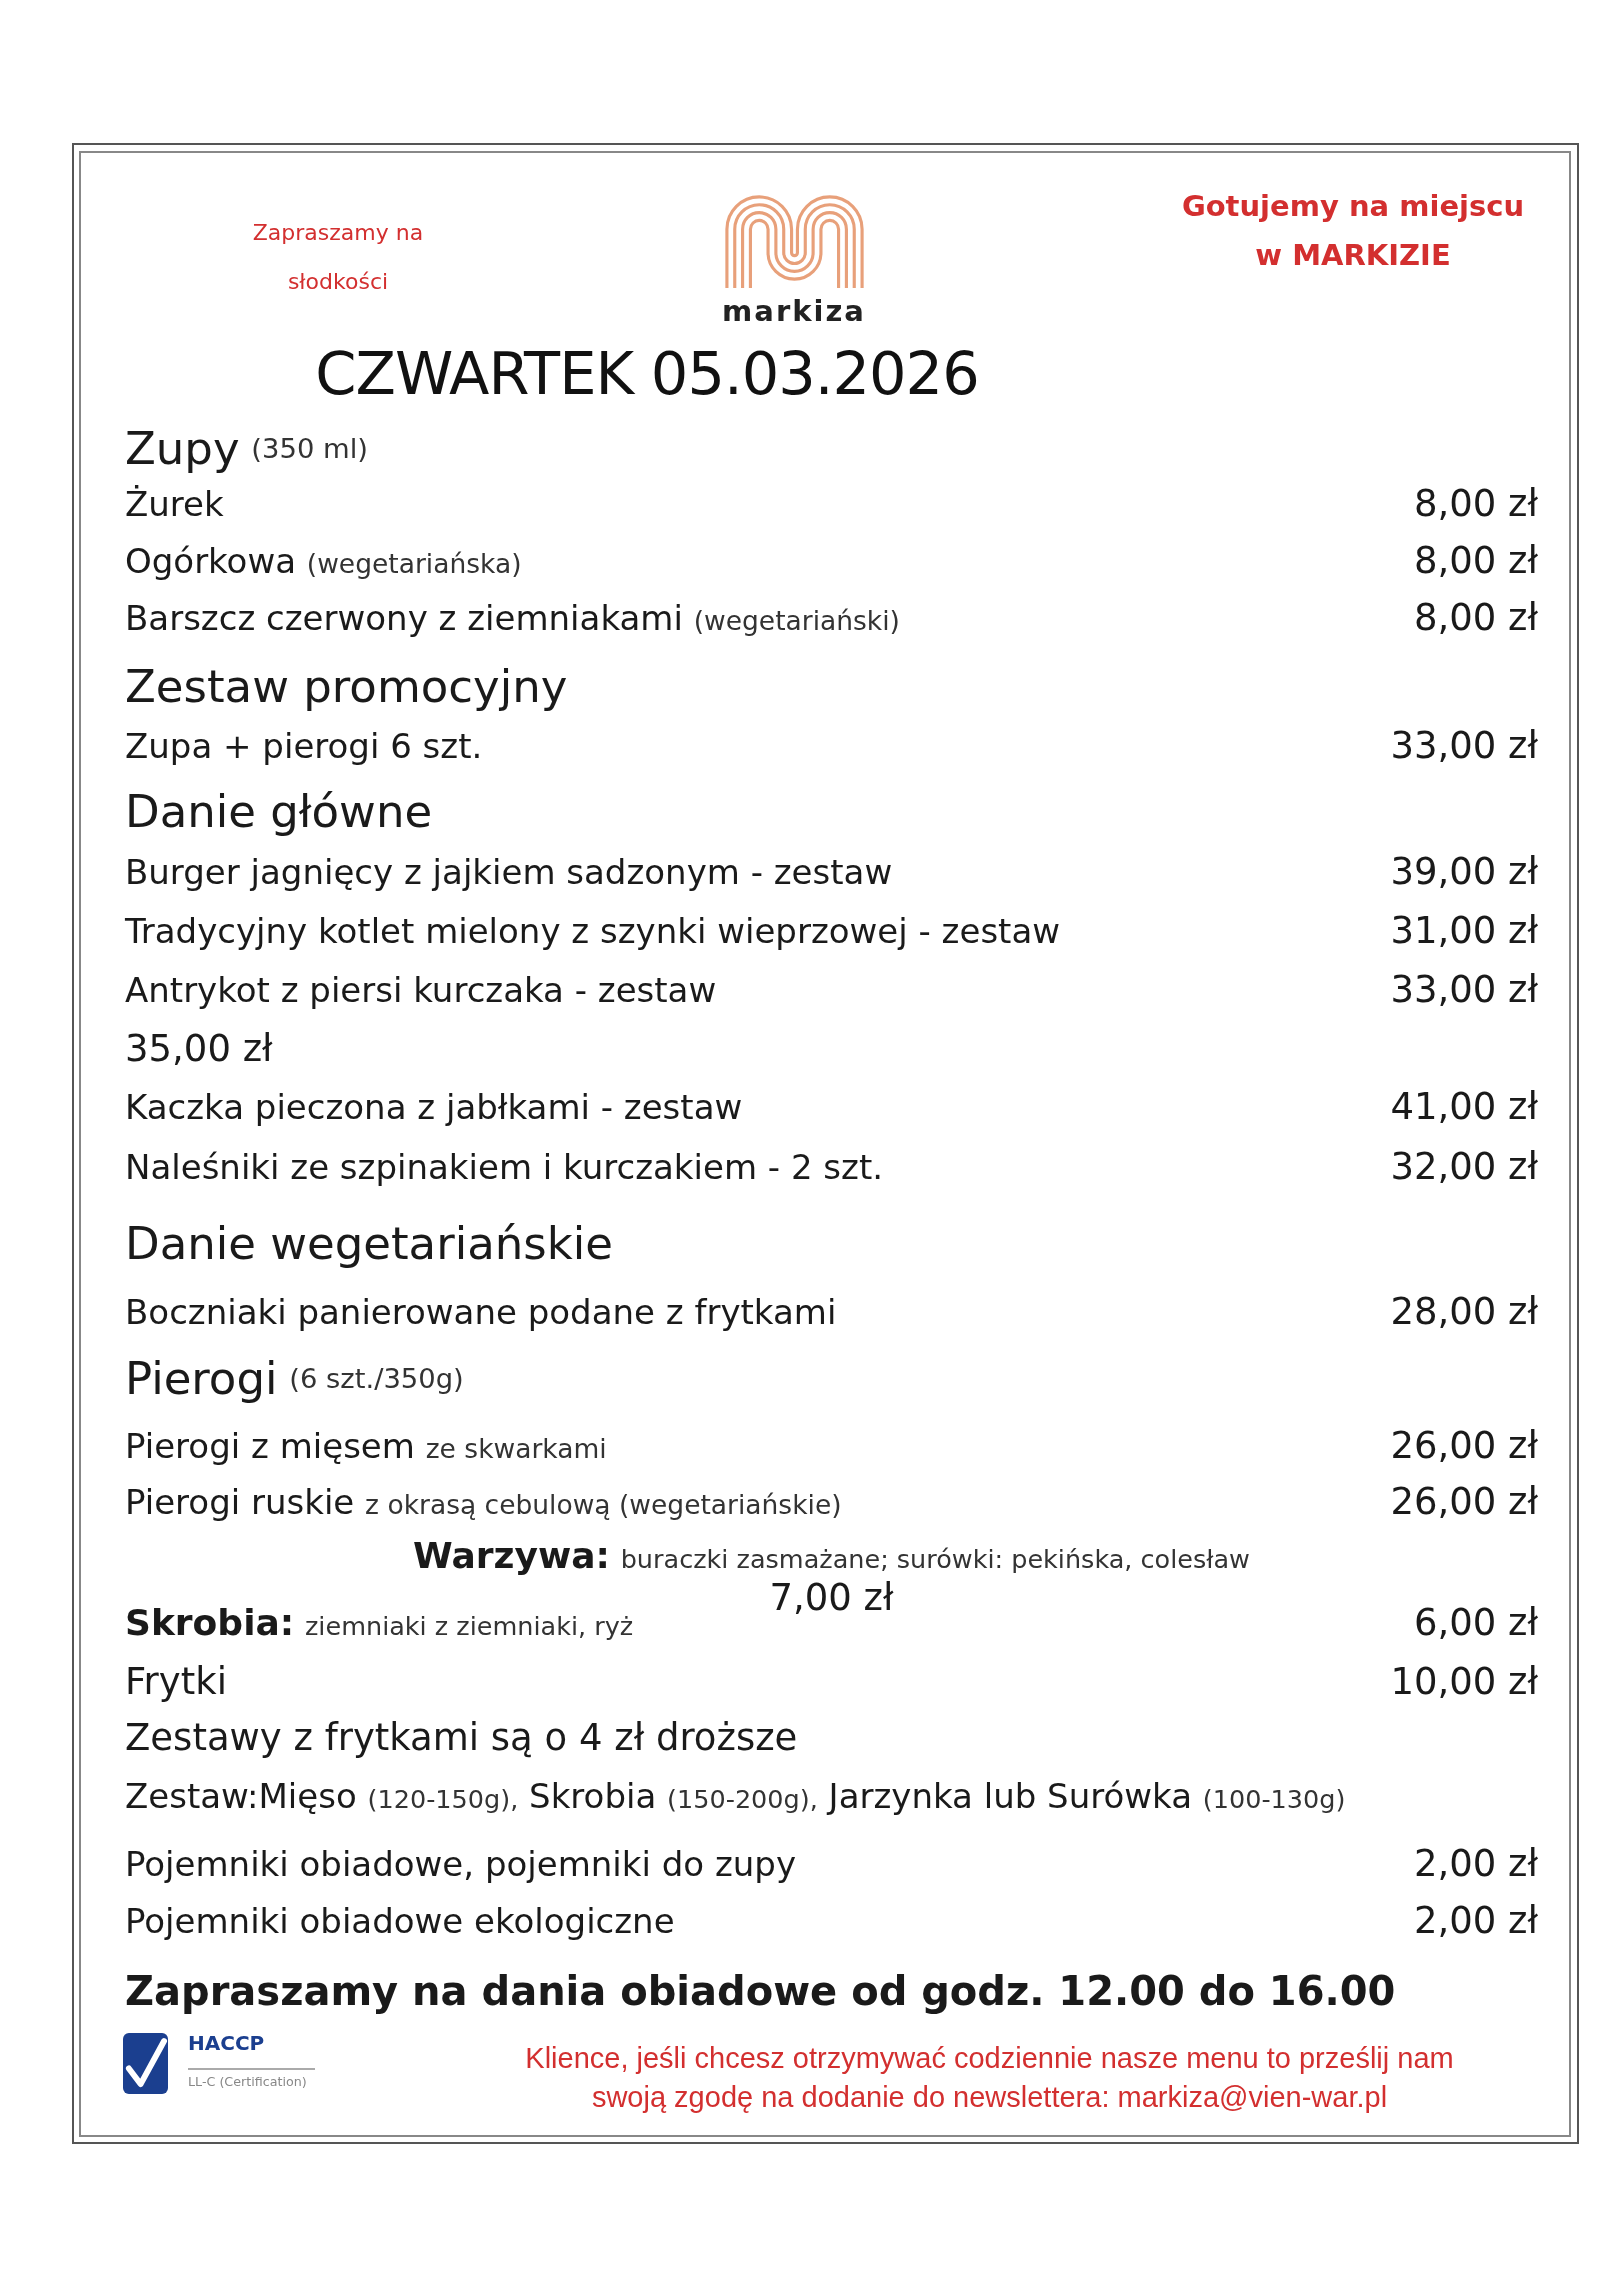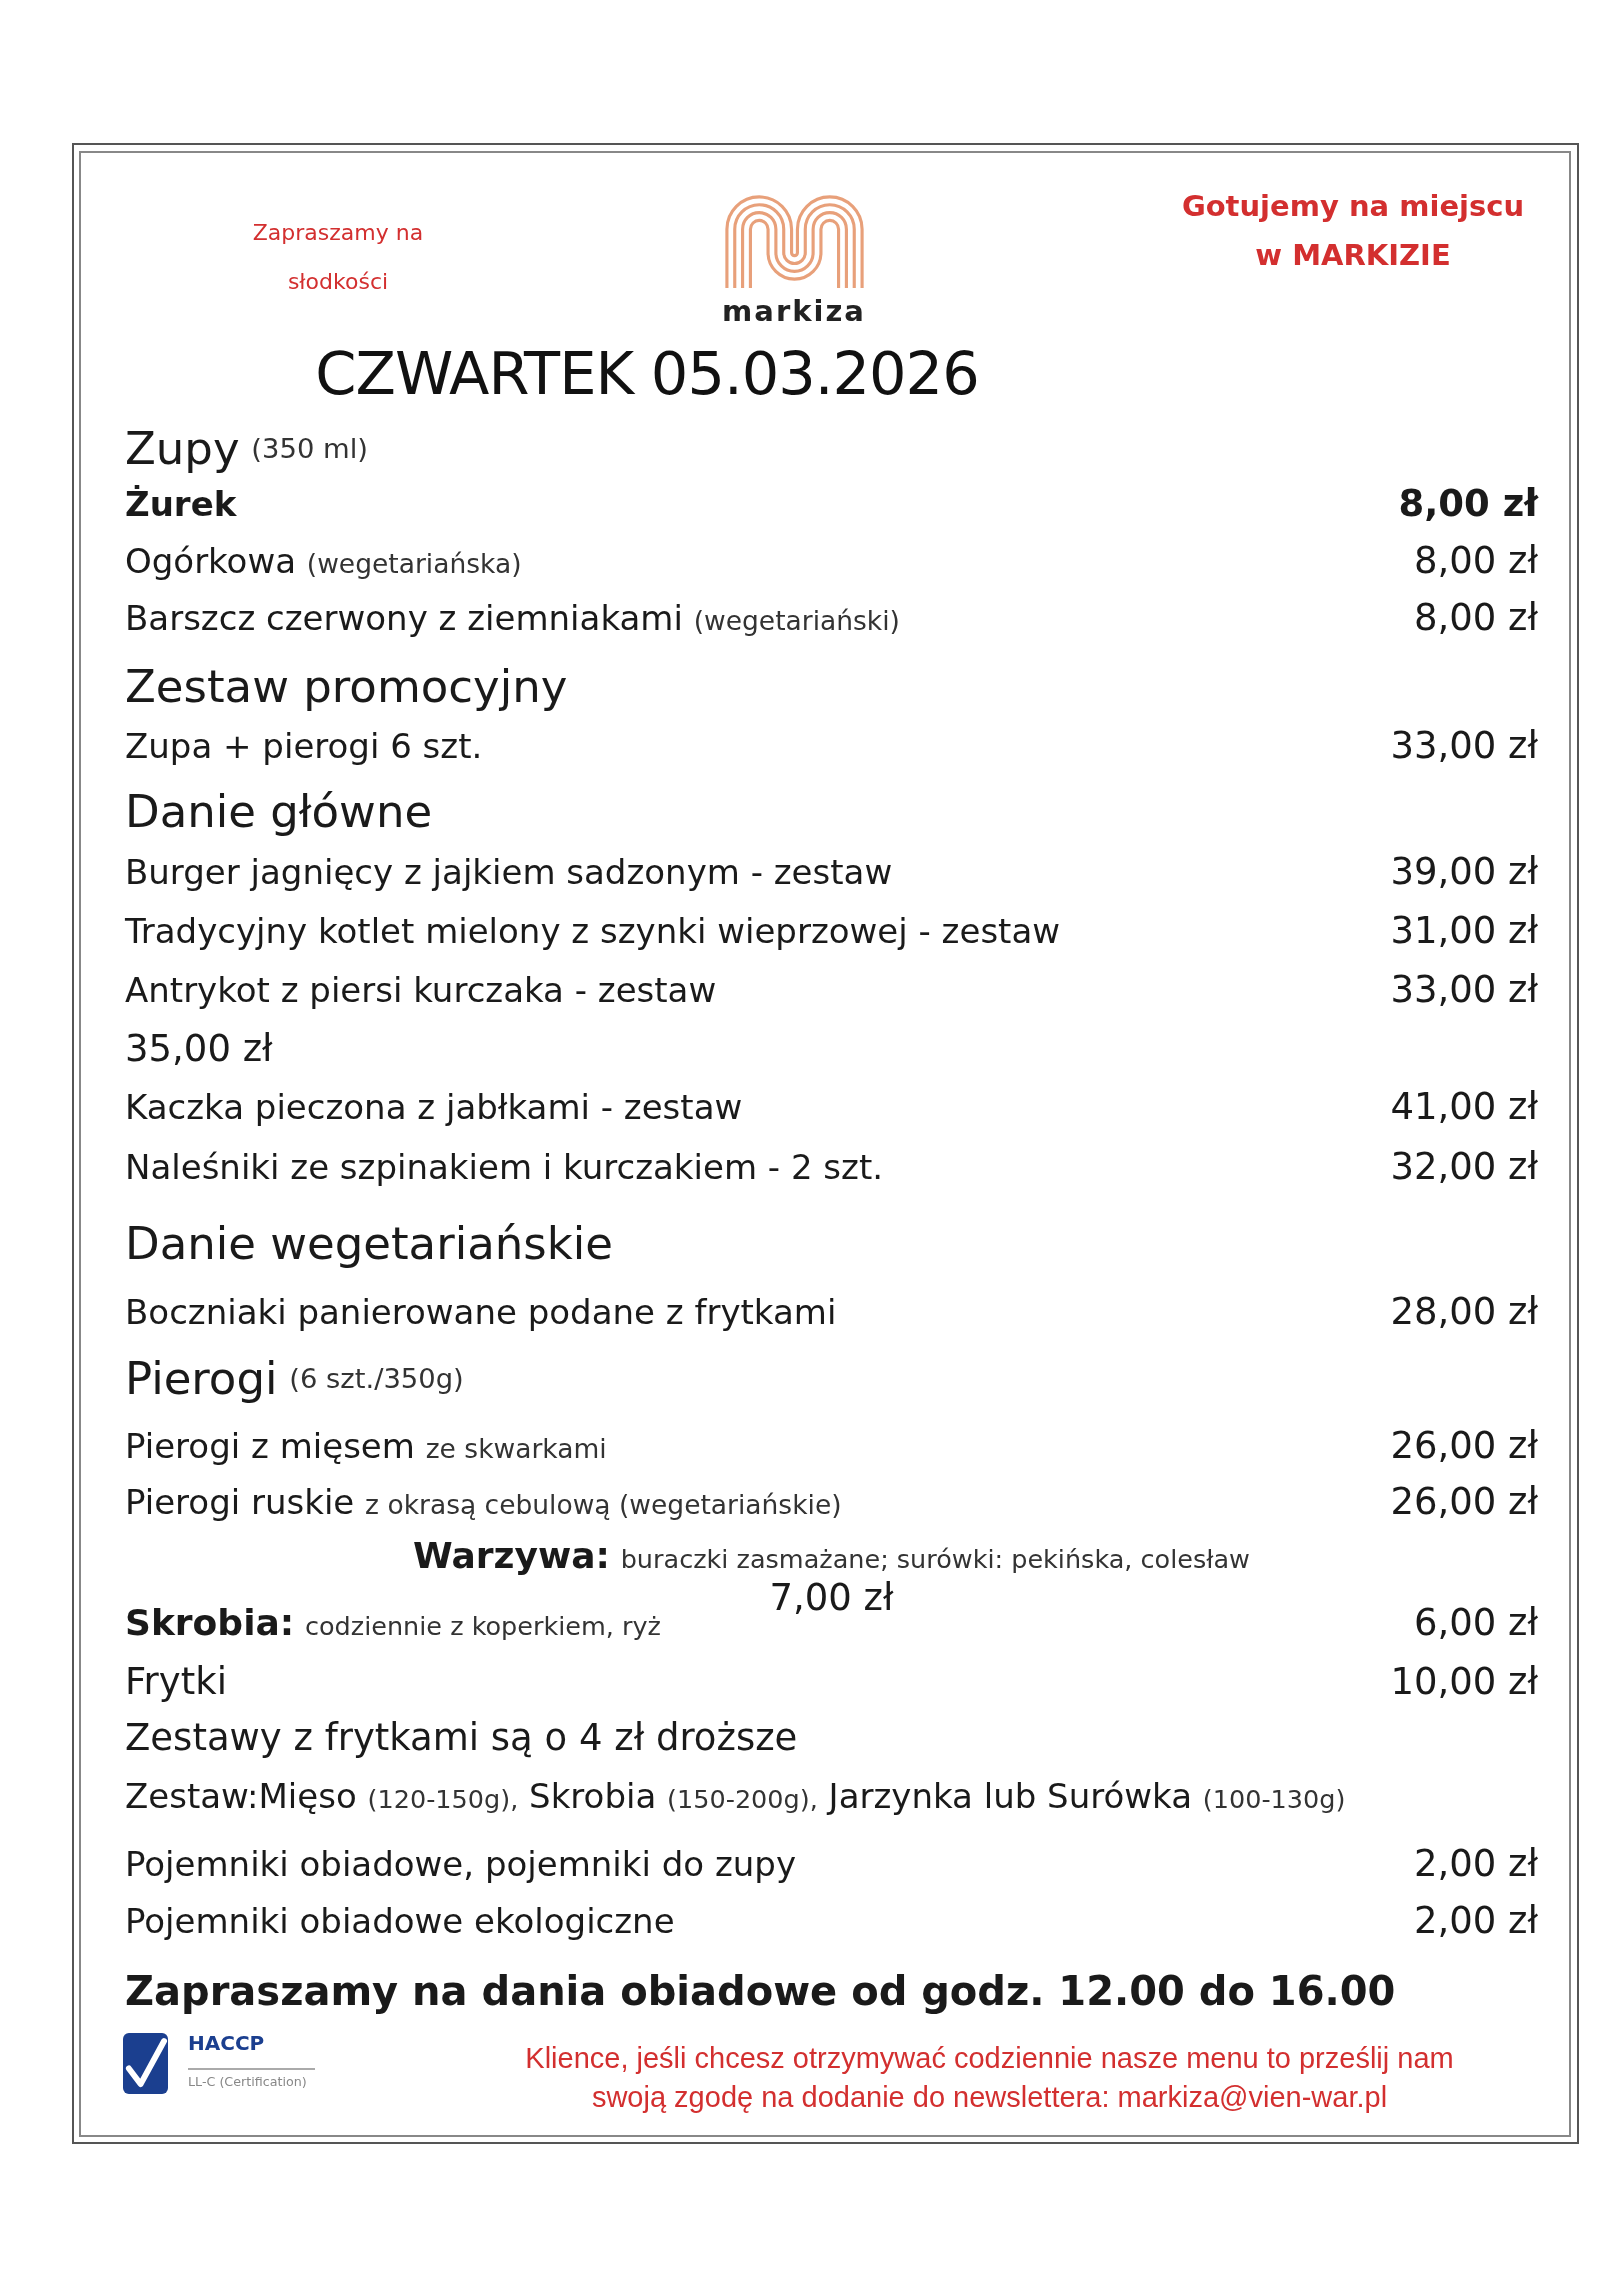--- a/index.html
+++ b/index.html
@@ -66,21 +66,21 @@
   <div>Gotujemy na miejscu</div>
   <div>w MARKIZIE</div>
 </div>
 
 <div class="title">CZWARTEK 05.03.2026</div>
 
 <div class="heading" style="top:419px;">
   <span>Zupy</span>
   <span class="sub">(350 ml)</span>
 </div>
-<div class="row" style="top:479px;font-weight:bold;">
+<div class="row" style="top:479px;">
   <span class="name"><span>Żurek</span></span>
   <span class="price">8,00 zł</span>
 </div>
 <div class="row" style="top:536px;">
   <span class="name"><span>Ogórkowa</span> <span class="note">(wegetariańska)</span></span>
   <span class="price">8,00 zł</span>
 </div>
 <div class="row" style="top:593px;">
   <span class="name"><span>Barszcz czerwony z ziemniakami</span> <span class="note">(wegetariański)</span></span>
   <span class="price">8,00 zł</span>
@@ -140,21 +140,21 @@
 <div class="row" style="top:1477px;gap:12px;">
   <span class="name"><span>Pierogi ruskie</span> <span class="note">z okrasą cebulową (wegetariańskie)</span></span>
   <span class="price">26,00 zł</span>
 </div>
 
 <div class="row" style="top:1535px;flex-direction:column;">
   <span class="name"><span class="boldlabel">Warzywa:</span> <span class="small">buraczki zasmażane; surówki: pekińska, colesław</span></span>
   <span class="price">7,00 zł</span>
 </div>
 <div class="row" style="top:1598px;">
-  <span class="name"><span class="boldlabel">Skrobia:</span> <span class="small">codziennie z koperkiem, ryż</span></span>
+  <span class="name"><span class="boldlabel">Skrobia:</span> <span class="small">ziemniaki z ziemniaki, ryż</span></span>
   <span class="price">6,00 zł</span>
 </div>
 <div class="row" style="top:1657px;">
   <span class="name" style="font-size:37px;">Frytki</span>
   <span class="price">10,00 zł</span>
 </div>
 
 <div class="row" style="top:1713px;">
   <span class="name" style="font-size:37px;">Zestawy z frytkami są o 4 zł droższe</span>
 </div>

